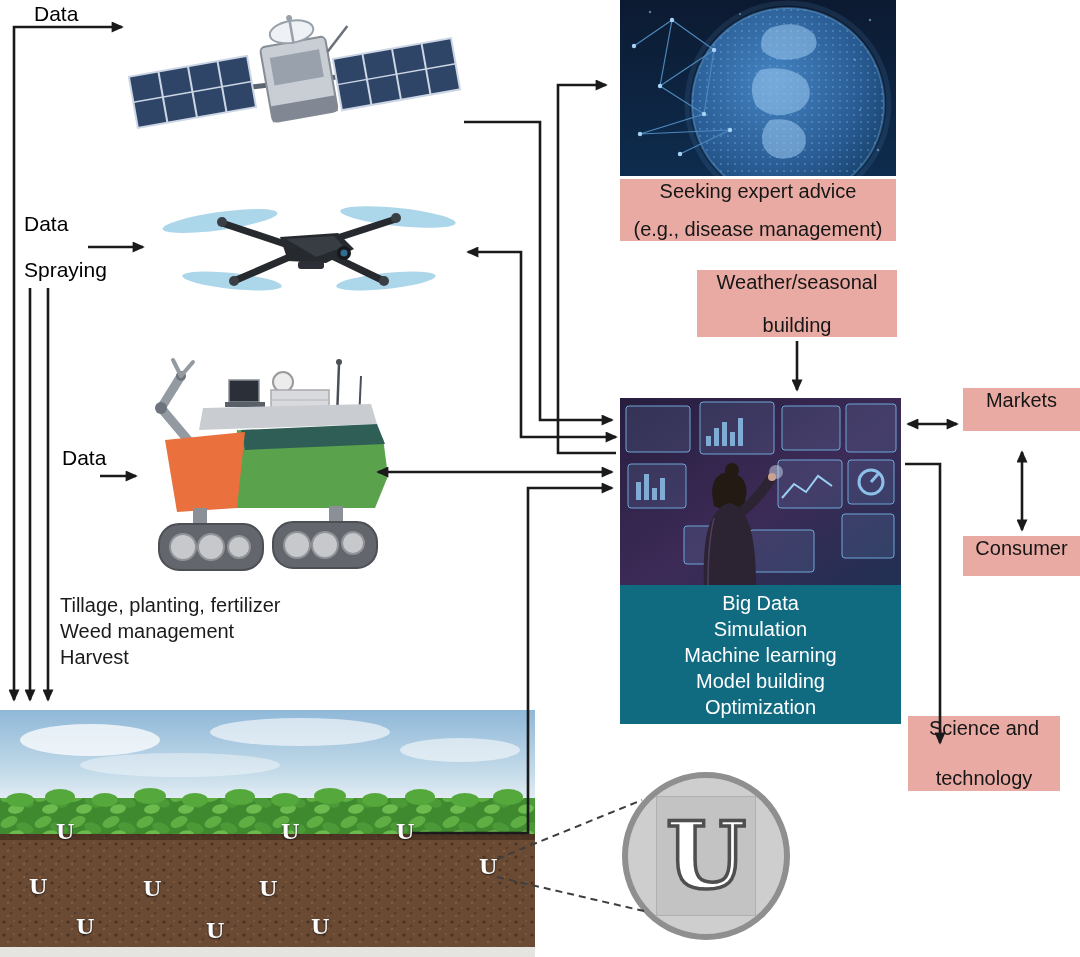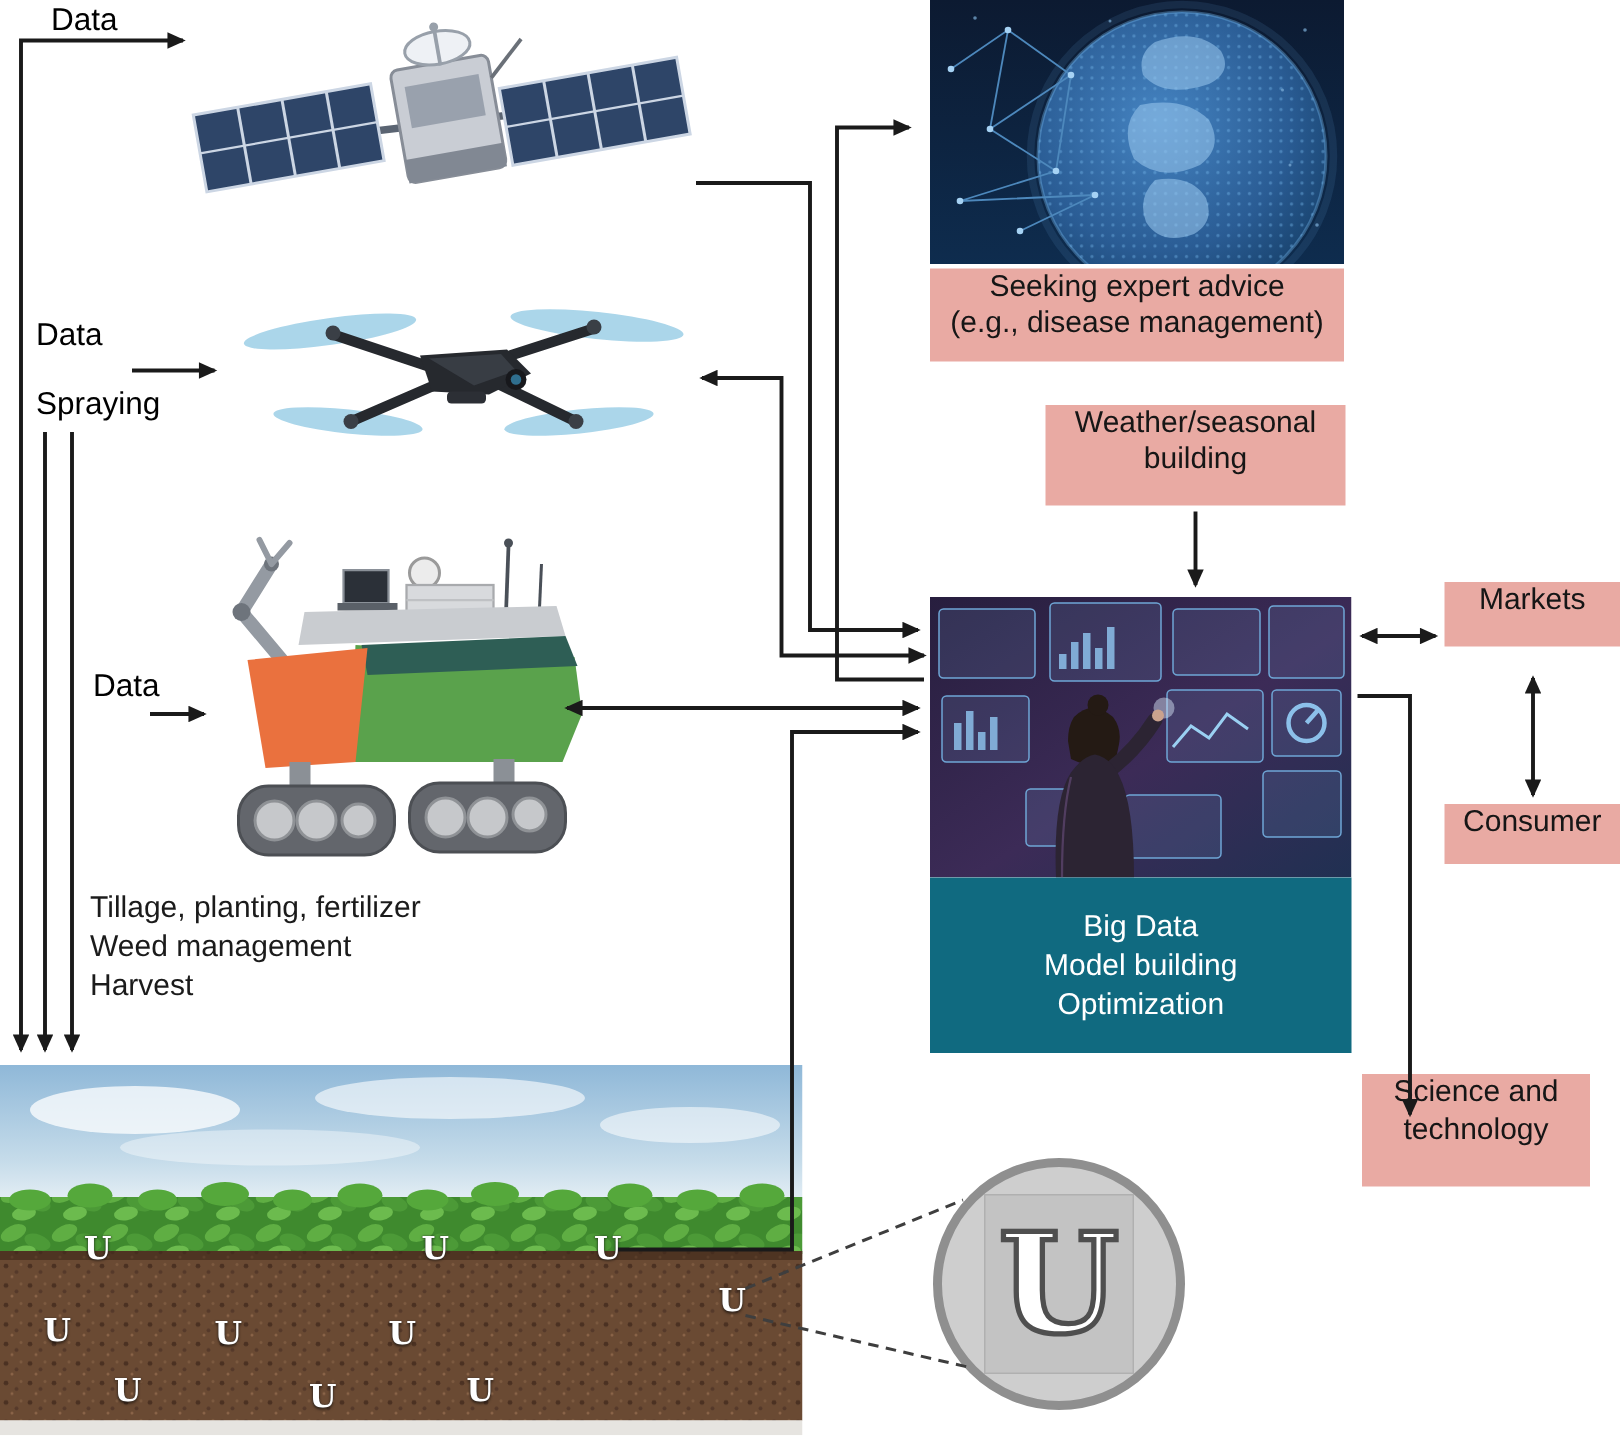--- a/index.html
+++ b/index.html
@@ -2,27 +2,27 @@
 <html style="--box-pink: #e9aaa3; --teal: #106a80; --arrow: #1a1a1a;"><head>
 <meta charset="utf-8">
 <style>
   *{margin:0;padding:0;box-sizing:border-box}
   html,body{background:#fff}
   body{font-family:"Liberation Sans",sans-serif;color:#1b1b1b}
   .canvas{position:relative;width:1080px;height:957px;background:#fff;overflow:hidden}
   .lbl{position:absolute;font-size:21px;color:#000000;white-space:nowrap;z-index:3}
   .tasks{position:absolute;left:60px;top:592px;font-size:20px;line-height:26px;z-index:3}
   .pinkbox{position:absolute;background:var(--box-pink,#e9aaa3);color:#161616;text-align:center;
-           font-size:20px;line-height:24px;display:flex;flex-direction:column;justify-content:flex-start;z-index:3}
+           font-size:20px;line-height:24px;display:flex;flex-direction:column;justify-content:space-between;z-index:3}
   .box-expert{left:620px;top:179px;width:276px;height:62px}
   .box-weather{left:697px;top:270px;width:200px;height:67px}
   .box-markets{left:963px;top:388px;width:117px;height:43px}
   .box-consumer{left:963px;top:536px;width:117px;height:40px}
   .box-science{left:908px;top:716px;width:152px;height:75px;line-height:25px}
-  .tealbox{position:absolute;left:620px;top:585px;width:281px;height:117px;background:var(--teal,#106a80);
+  .tealbox{position:absolute;left:620px;top:585px;width:281px;height:139px;background:var(--teal,#106a80);
            color:#fff;text-align:center;font-size:20px;line-height:26px;display:flex;flex-direction:column;justify-content:center;z-index:3}
   .illus{position:absolute;z-index:2}
   .overlay{position:absolute;left:0;top:0;z-index:7;pointer-events:none}
   .flow{stroke:var(--arrow,#1a1a1a);stroke-width:2.6;fill:none}
   .dash{stroke:#3e3e3e;stroke-width:2;fill:none;stroke-dasharray:7 5}
   #ah path{fill:var(--arrow,#1a1a1a)}
   .field{position:absolute;left:0;top:710px;width:535px;height:247px;z-index:1}
   .sensor{position:absolute;font-family:"DejaVu Serif",serif;font-weight:bold;font-size:21px;line-height:1;
           color:#fff;z-index:4;text-shadow:0 0 1px #333,0 1px 2px rgba(0,0,0,.6)}
   .magnifier{position:absolute;left:622px;top:772px;width:168px;height:168px;border-radius:50%;
@@ -305,20 +305,22 @@
     <div>Consumer</div>
   </div>
 
   <div class="pinkbox box-science">
     <div>Science and</div>
     <div>technology</div>
   </div>
 
   <div class="tealbox">
     <div>Big Data</div>
+    <div>Simulation</div>
+    <div>Machine learning</div>
     <div>Model building</div>
     <div>Optimization</div>
   </div>
 
   <div class="magnifier">
     <div class="sensor-card">
       <span class="bigU">U</span>
     </div>
   </div>
 

